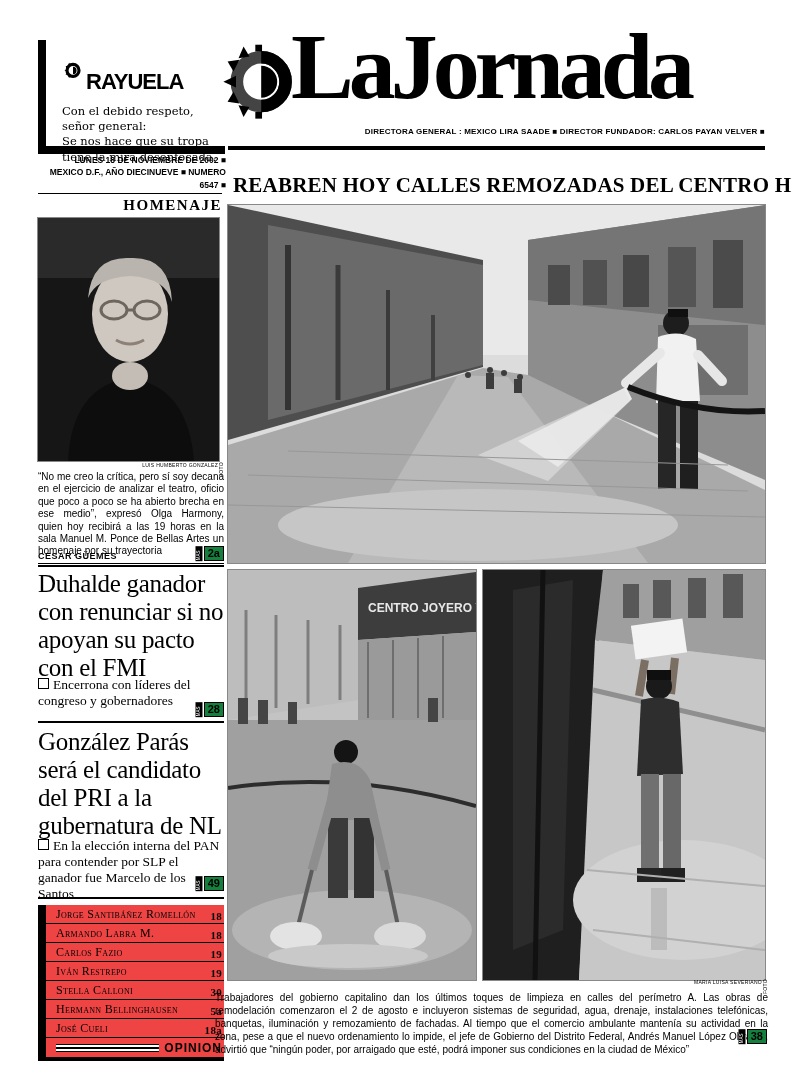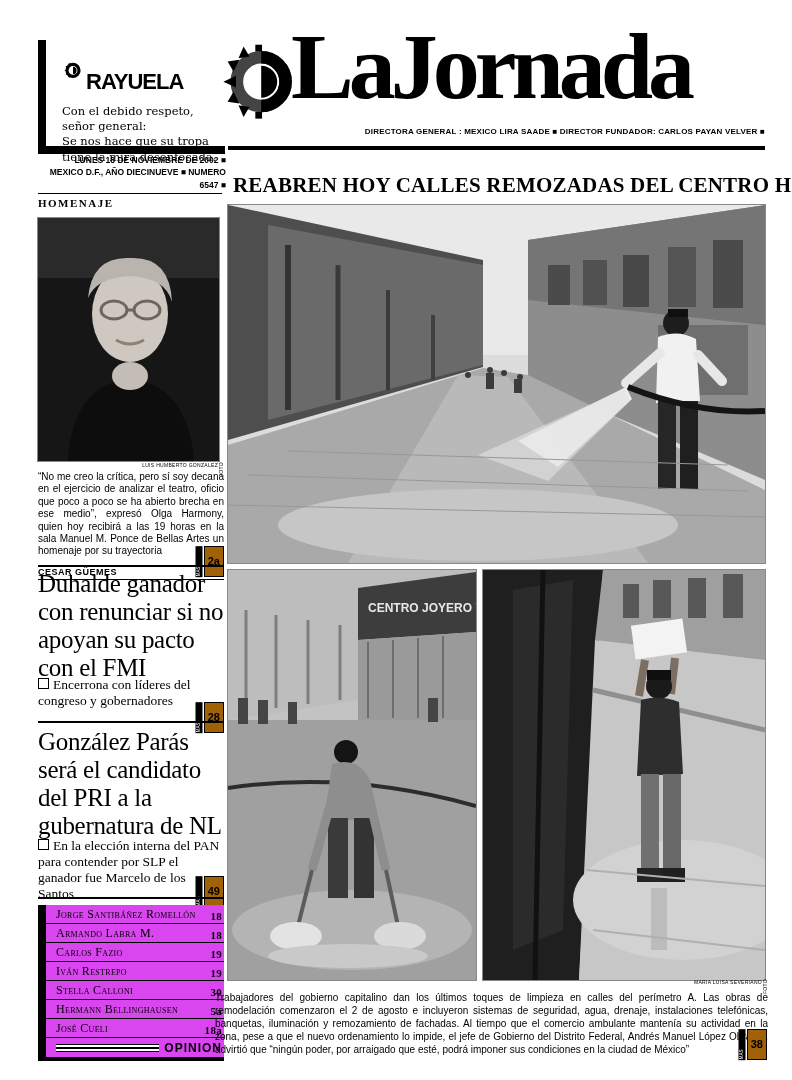--- a/index.html
+++ b/index.html
@@ -25,49 +25,49 @@
   
   .dateline{position:absolute;left:30px;top:154px;width:196px;text-align:right;
             font-family:"Liberation Sans",sans-serif;font-weight:bold;font-size:8.5px;line-height:1.45;}
 
   
   .lead-head{position:absolute;left:233px;top:173px;width:534px;font-weight:bold;font-size:21px;
              letter-spacing:.2px;white-space:nowrap;}
 
   
   .hom-rule{position:absolute;left:38px;top:193px;width:184px;height:1px;background:#000;}
-  .hom-title{position:absolute;left:38px;top:197px;width:184px;text-align:left;
-             font-weight:bold;font-size:11px;letter-spacing:1.5px;}
+  .hom-title{position:absolute;left:38px;top:197px;width:184px;text-align:right;
+             font-weight:bold;font-size:15px;letter-spacing:1.5px;}
   .portrait{position:absolute;left:38px;top:218px;width:181px;height:243px;outline:1px solid #777;}
   .credit-row{position:absolute;display:flex;justify-content:flex-end;align-items:flex-start;gap:1px;
               font-family:"Liberation Sans",sans-serif;font-size:5px;letter-spacing:.3px;}
   .credit1{left:38px;top:462px;width:186px;}
   .credit2{left:215px;top:979px;width:553px;}
   .foto-vert{writing-mode:vertical-rl;transform:rotate(180deg);font-size:5px;line-height:1;}
   .hom-caption{position:absolute;left:38px;top:471px;width:186px;font-family:"Liberation Sans",sans-serif;
                font-size:10px;line-height:1.24;text-align:justify;}
   .byline-row{position:absolute;left:38px;top:546px;width:186px;display:flex;justify-content:space-between;
               align-items:flex-end;border-bottom:1px solid #000;padding-bottom:2px;}
   .byline{font-family:"Liberation Sans",sans-serif;font-weight:bold;font-size:9px;letter-spacing:.5px;}
   .sep-thick{position:absolute;left:38px;height:2px;background:#000;width:186px;}
 
   .col-head{position:absolute;left:38px;width:191px;font-size:25px;line-height:1.12;letter-spacing:-.3px;}
   .col-sub{position:absolute;left:38px;width:186px;font-size:13.5px;line-height:1.18;}
   .sq{display:inline-block;width:9px;height:9px;border:1px solid #000;margin-right:4px;}
   .marker{display:inline-flex;align-items:stretch;gap:1px;}
   .mas-chip{background:#000;color:#fff;writing-mode:vertical-rl;transform:rotate(180deg);
             font-family:"Liberation Sans",sans-serif;font-size:4.5px;line-height:1;padding:1px 1px;}
   .pgnum{font-family:"Liberation Sans",sans-serif;font-weight:bold;font-size:11px;
-         border:1.5px solid #000;padding:8px 3px;line-height:1.2;background:#a16207;}
+         border:1.5px solid #000;padding:0 3px;line-height:1.2;background:#15803d;}
   .marker-row{position:absolute;left:38px;width:186px;display:flex;justify-content:flex-end;}
   .thin-rule{position:absolute;left:38px;width:186px;height:1.5px;background:#000;}
 
   
   .opinion-box{position:absolute;left:38px;top:905px;width:186px;box-sizing:border-box;
-               border-left:8px solid #000;background:#d946ef;}
+               border-left:8px solid #000;background:#ef4444;}
   .op-row{display:flex;justify-content:space-between;align-items:flex-end;border-bottom:1.5px solid #000;
           padding:2px 2px 1px 10px;font-variant:small-caps;font-size:12px;letter-spacing:.3px;}
   .op-page{font-weight:bold;font-size:11px;font-variant:normal;}
   .op-footer{display:flex;align-items:center;padding:3px 2px 2px 10px;border-bottom:4px solid #000;}
   .op-lines{flex:1;height:8px;background:repeating-linear-gradient(to bottom,#000 0 1.5px,#fff 1.5px 3.5px);}
   .op-label{font-family:"Liberation Sans",sans-serif;font-weight:bold;font-size:12px;letter-spacing:1px;
             padding-left:5px;}
 
   
   .photo{position:absolute;outline:1px solid #888;background:#bbb;}

